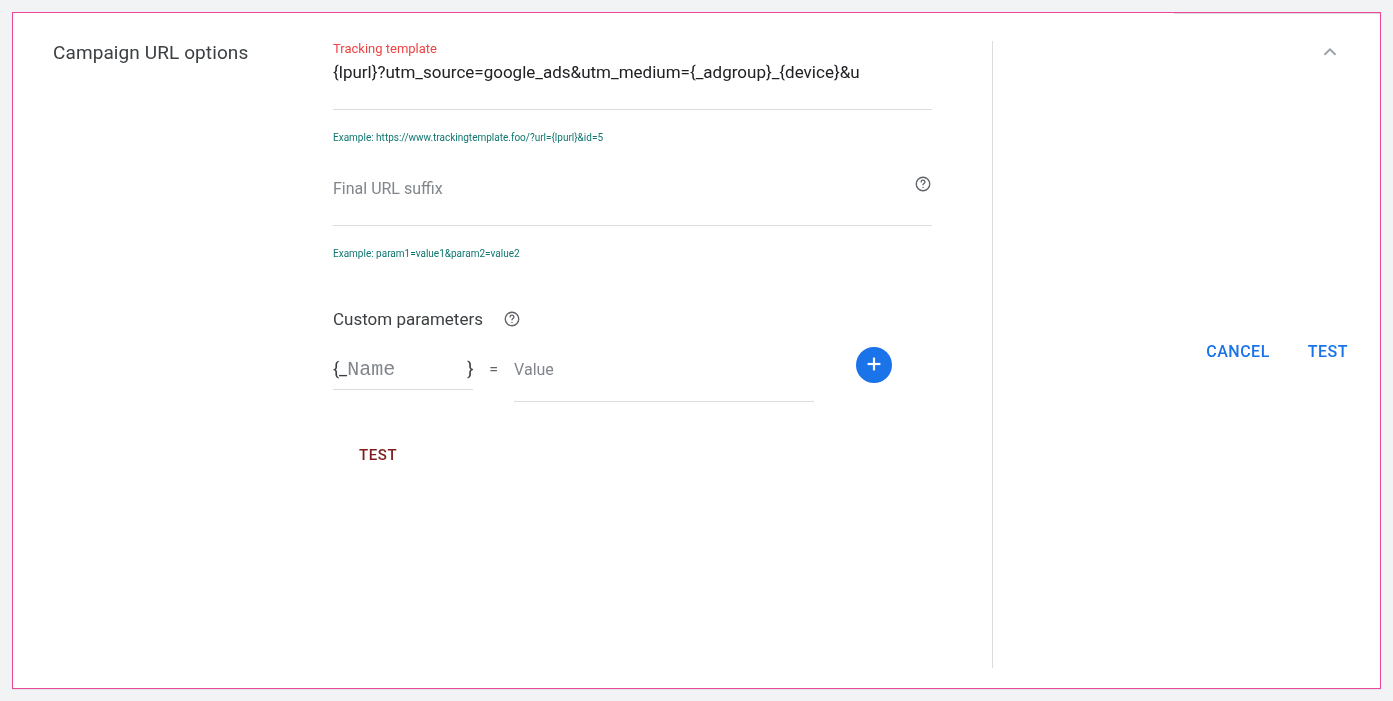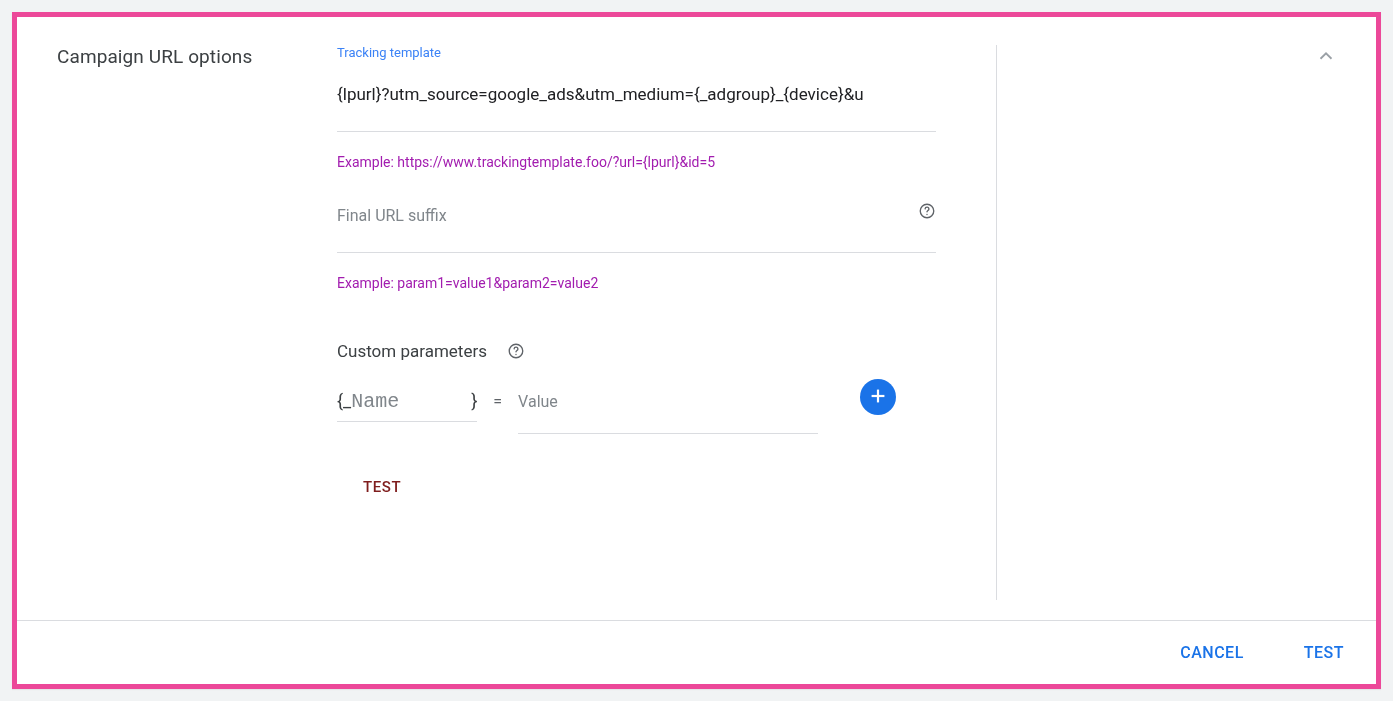--- a/index.html
+++ b/index.html
@@ -9,27 +9,26 @@
     }
     body {
       font-family: Roboto, "Helvetica Neue", Arial, sans-serif;
       background: #f1f3f4;
       width: 1393px;
       height: 701px;
       padding: 12px;
     }
     .card {
       background: #fff;
-      border: 5px solid #ec4899;
+      border: 1px solid #ec4899;
       box-shadow: 0 1px 1px rgba(0,0,0,0.05);
       width: 100%;
       height: 100%;
       position: relative;
       display: flex;
-      flex-direction: column;
     }
     .content-area {
       flex: 1;
       display: flex;
       padding: 28px 40px 20px 40px;
       position: relative;
     }
     .left-col {
       width: 280px;
       flex-shrink: 0;
@@ -45,41 +44,41 @@
       max-width: 660px;
       border-right: 1px solid #dadce0;
       padding-right: 60px;
       padding-bottom: 10px;
     }
     .field-group {
       margin-bottom: 30px;
     }
     .field-label-small {
       font-size: 13px;
-      color: #3b82f6;
-      margin-bottom: 18px;
+      color: #ef4444;
+      margin-bottom: 0;
       display: block;
     }
     .text-input {
       width: 100%;
       border: none;
       border-bottom: 1px solid #dadce0;
       font-size: 17px;
       color: #202124;
       padding: 6px 0 27px 0;
       outline: none;
       font-family: inherit;
       background: transparent;
     }
     .text-input::placeholder {
       color: #80868b;
     }
     .example-text {
-      font-size: 14px;
-      color: #a21caf;
+      font-size: 10px;
+      color: #0f766e;
       margin-top: 22px;
     }
     .field-with-help {
       position: relative;
       width: 100%;
     }
     .help-icon {
       position: absolute;
       right: 0;
       top: 2px;
@@ -185,21 +184,21 @@
       align-items:center;
       justify-content:center;
     }
     .collapse-btn svg { width: 22px; height: 22px; }
     .footer {
       border-top: 1px solid #dadce0;
       display: flex;
       justify-content: flex-end;
       align-items: center;
       padding: 22px 32px;
-      gap: 60px;
+      gap: 38px;
     }
     .footer-btn {
       background: none;
       border: none;
       color: #1a73e8;
       font-size: 16px;
       font-weight: 500;
       letter-spacing: 0.5px;
       cursor: pointer;
       font-family: inherit;

